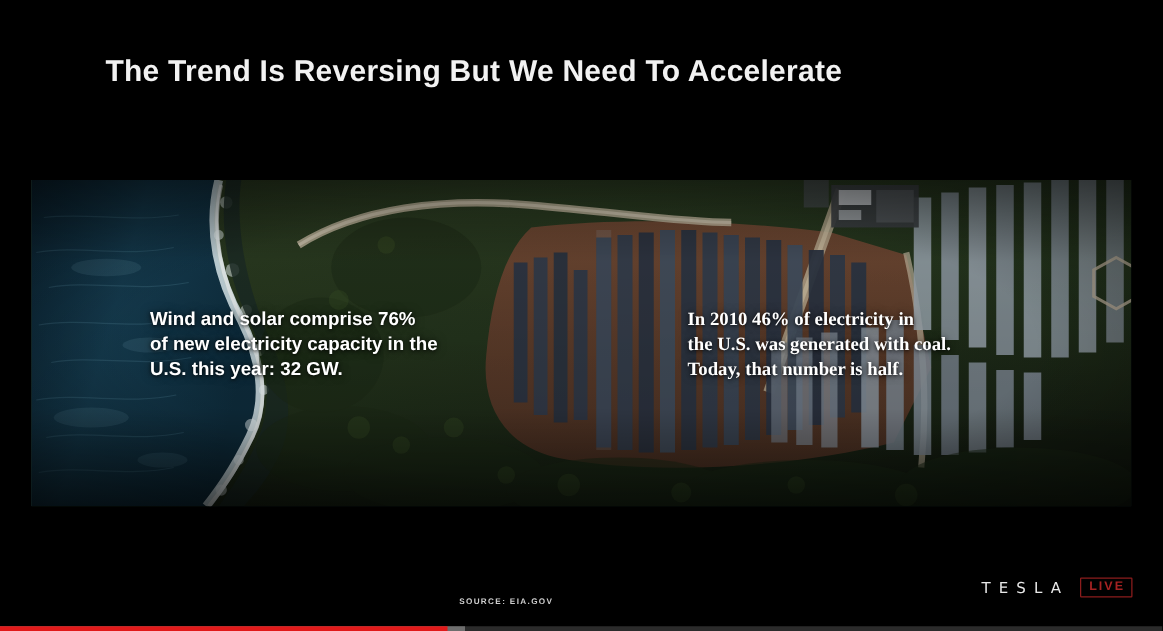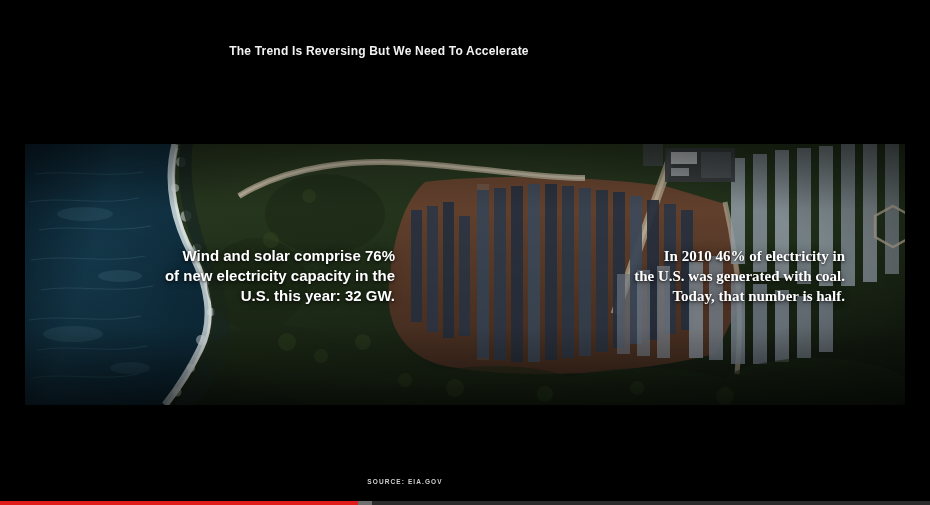--- a/index.html
+++ b/index.html
@@ -15,21 +15,21 @@
     background:#000;
   }
 
   
   .title {
     position:absolute;
     left:0; top:44px;
     width:758px;
     text-align:center;
     color:#f2f2f2;
-    font-size:12px;
+    font-size:24px;
     font-weight:bold;
     letter-spacing:0.2px;
   }
 
   
   .photo {
     position:absolute;
     left:25px; top:144px;
     width:880px; height:261px;
     overflow:hidden;
@@ -37,21 +37,21 @@
   }
   .photo svg { display:block; width:880px; height:261px; }
 
   
   .overlay-text {
     position:absolute;
     color:#ffffff;
     font-size:15px;
     font-weight:bold;
     line-height:20px;
-    text-align:right;
+    text-align:left;
     text-shadow:0 1px 3px rgba(0,0,0,.75), 0 0 8px rgba(0,0,0,.55);
     white-space:pre-line;
   }
   .overlay-left  { left:120px; top:246px; width:275px; }
   .overlay-right { left:550px; top:246px; width:295px;font-family:Liberation Serif, serif; }
 
   
   .source {
     position:absolute;
     left:0; top:478px;
@@ -289,19 +289,23 @@
 U.S. this year: 32 GW.</div>
 
   <div class="overlay-text overlay-right">In 2010 46% of electricity in
 the U.S. was generated with coal.
 Today, that number is half.</div>
 
   <div class="source">
     <span class="source-shift">SOURCE: EIA.GOV</span>
   </div>
 
+  <div class="brand">
+    <span class="wordmark">TESLA</span>
+    <span class="live-badge" style="color: rgb(165, 34, 34);">LIVE</span>
+  </div>
 
   <div class="progress-track" style="background: rgb(43, 43, 43);">
     <div class="progress-buffer" id="bufferBar" style="width: 40%; background: rgb(110, 110, 110);"></div>
     <div class="progress-played" id="playedBar" style="width: 38.5%; background: rgb(225, 26, 26);"></div>
   </div>
 
 </div>
 
 </body></html>

